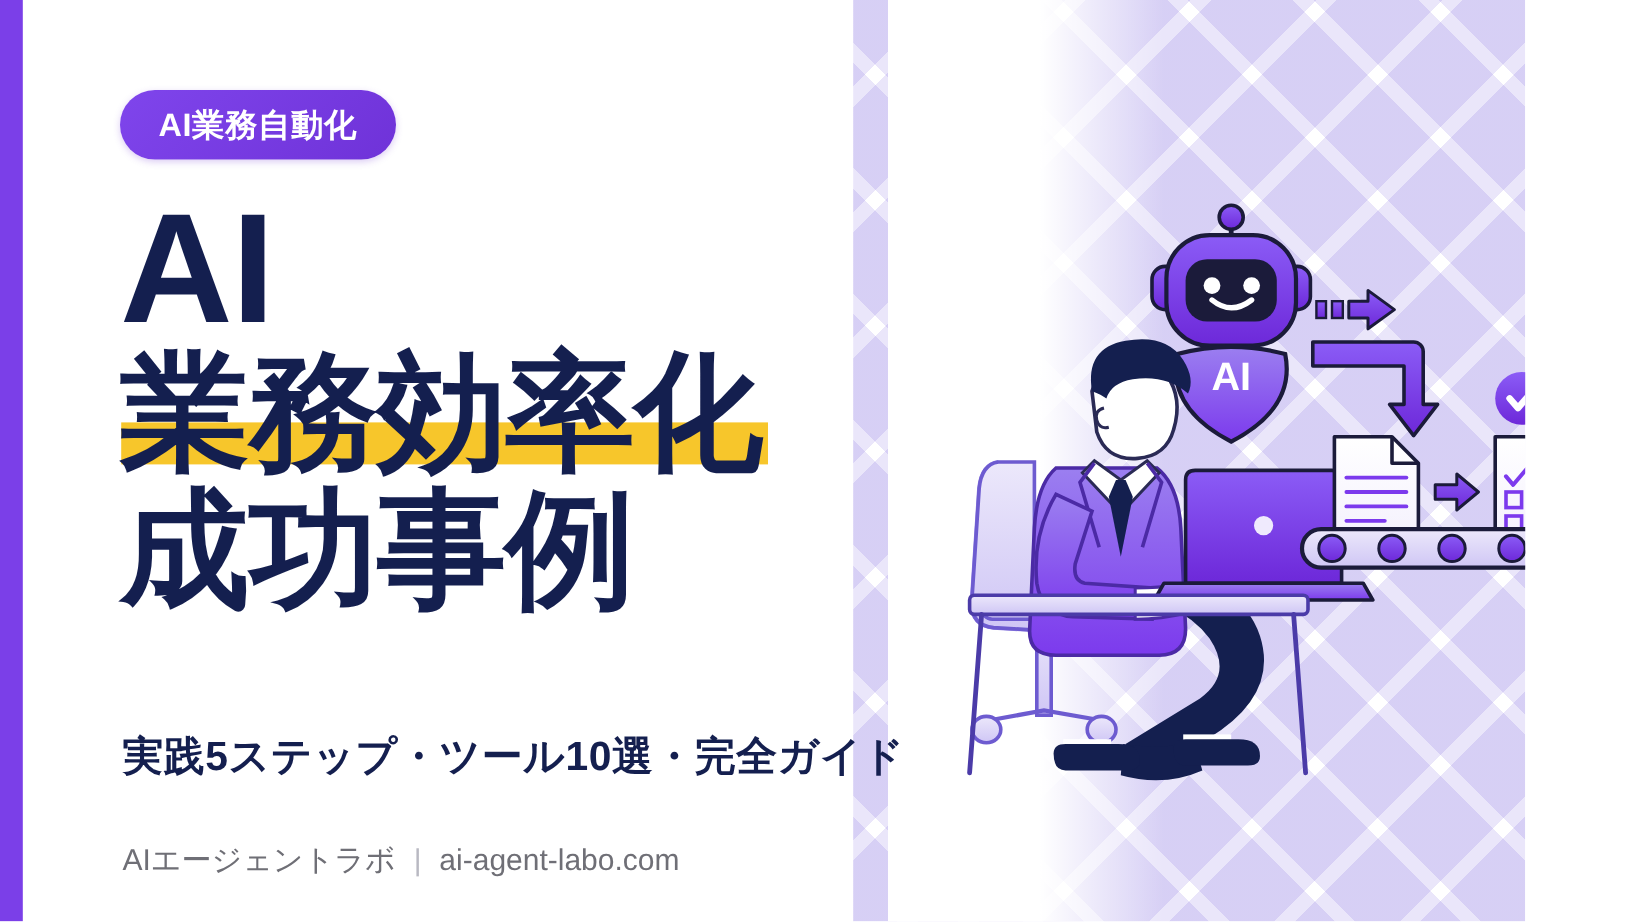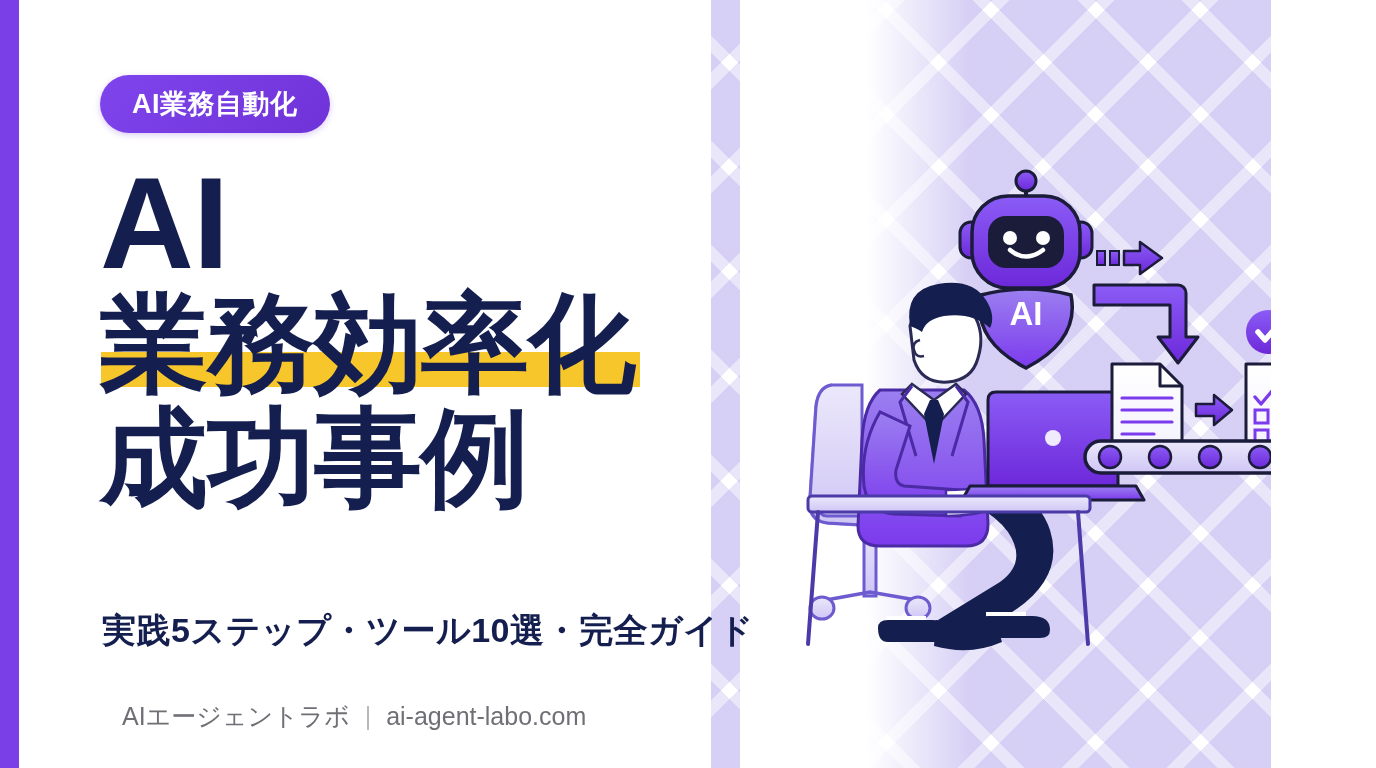--- a/index.html
+++ b/index.html
@@ -54,21 +54,21 @@
     position:absolute;left:1px;right:-5px;bottom:10px;height:35px;
     background:#f7c62b;z-index:-1;
   }
   .h-line.l3{font-size:108px;}
   .subtitle{
     position:absolute;left:2px;top:608px;
     color:#141f4f;font-size:34px;font-weight:700;white-space:nowrap;letter-spacing:.5px;
   }
   .footer{
     position:absolute;left:2px;top:700px;
-    color:#6f6f76;font-size:25px;font-weight:400;white-space:nowrap;margin-left:20px;
+    color:#6f6f76;font-size:25px;font-weight:400;white-space:nowrap;
   }
   .footer .sep{color:#b9b9c2;padding:0 8px;}
   
   .illo{position:absolute;left:760px;top:0;width:616px;height:768px;z-index:4;}
   .illo svg{display:block;}
 </style>
 </head>
 <body>
 
 <div class="canvas">

